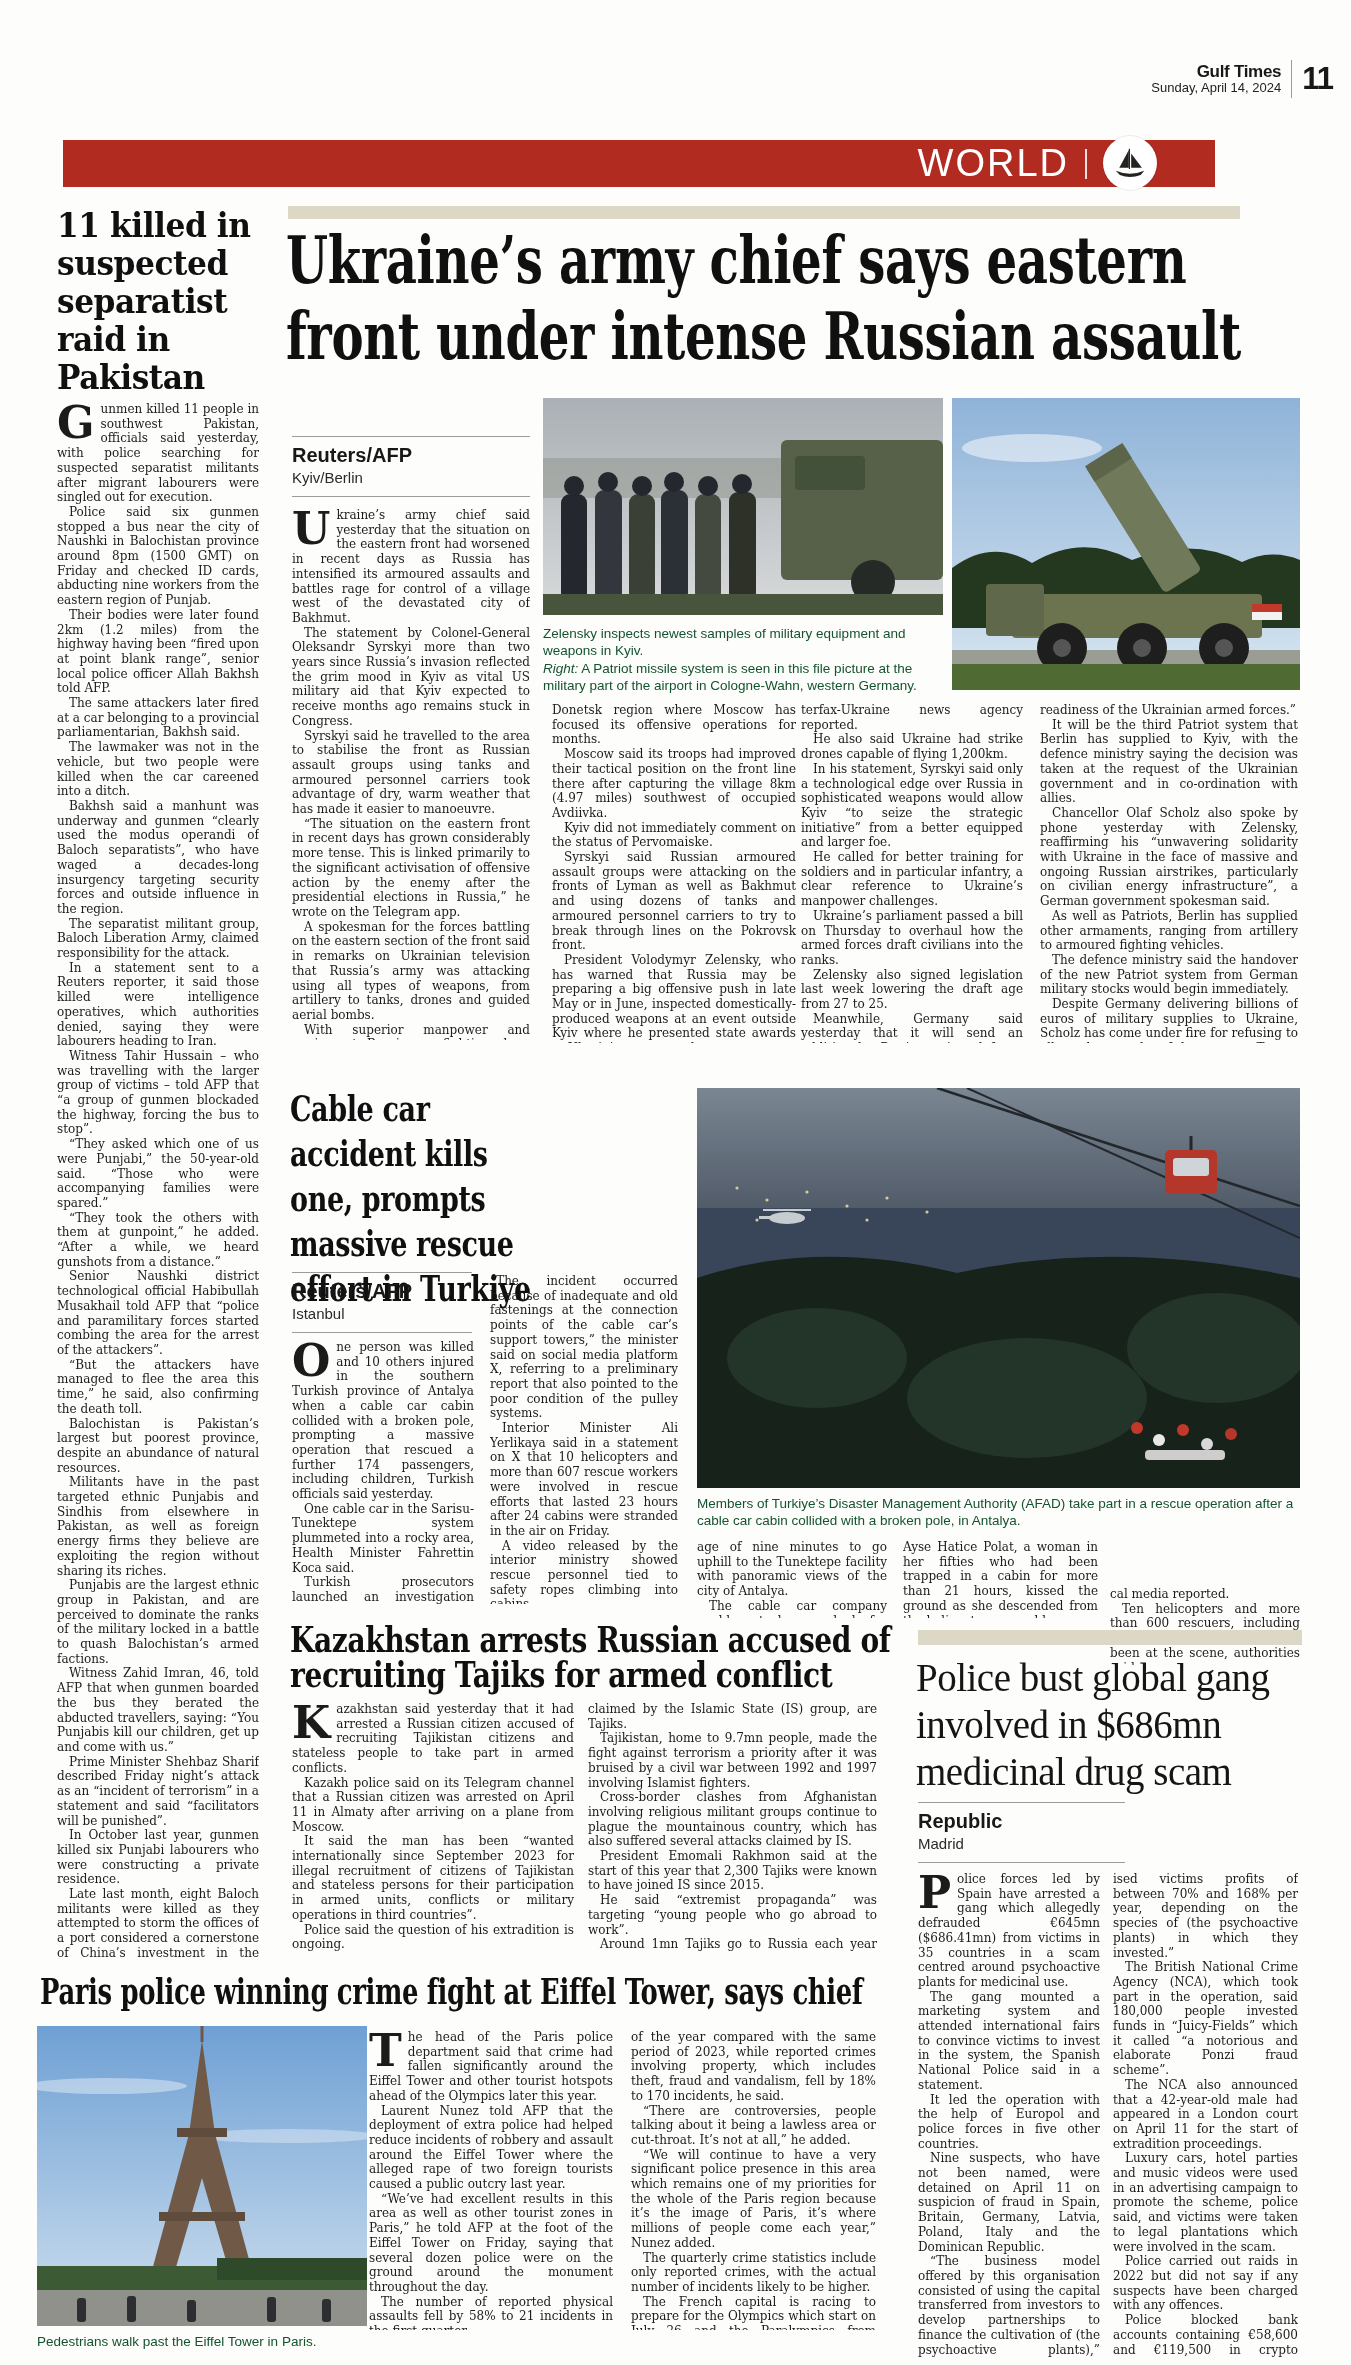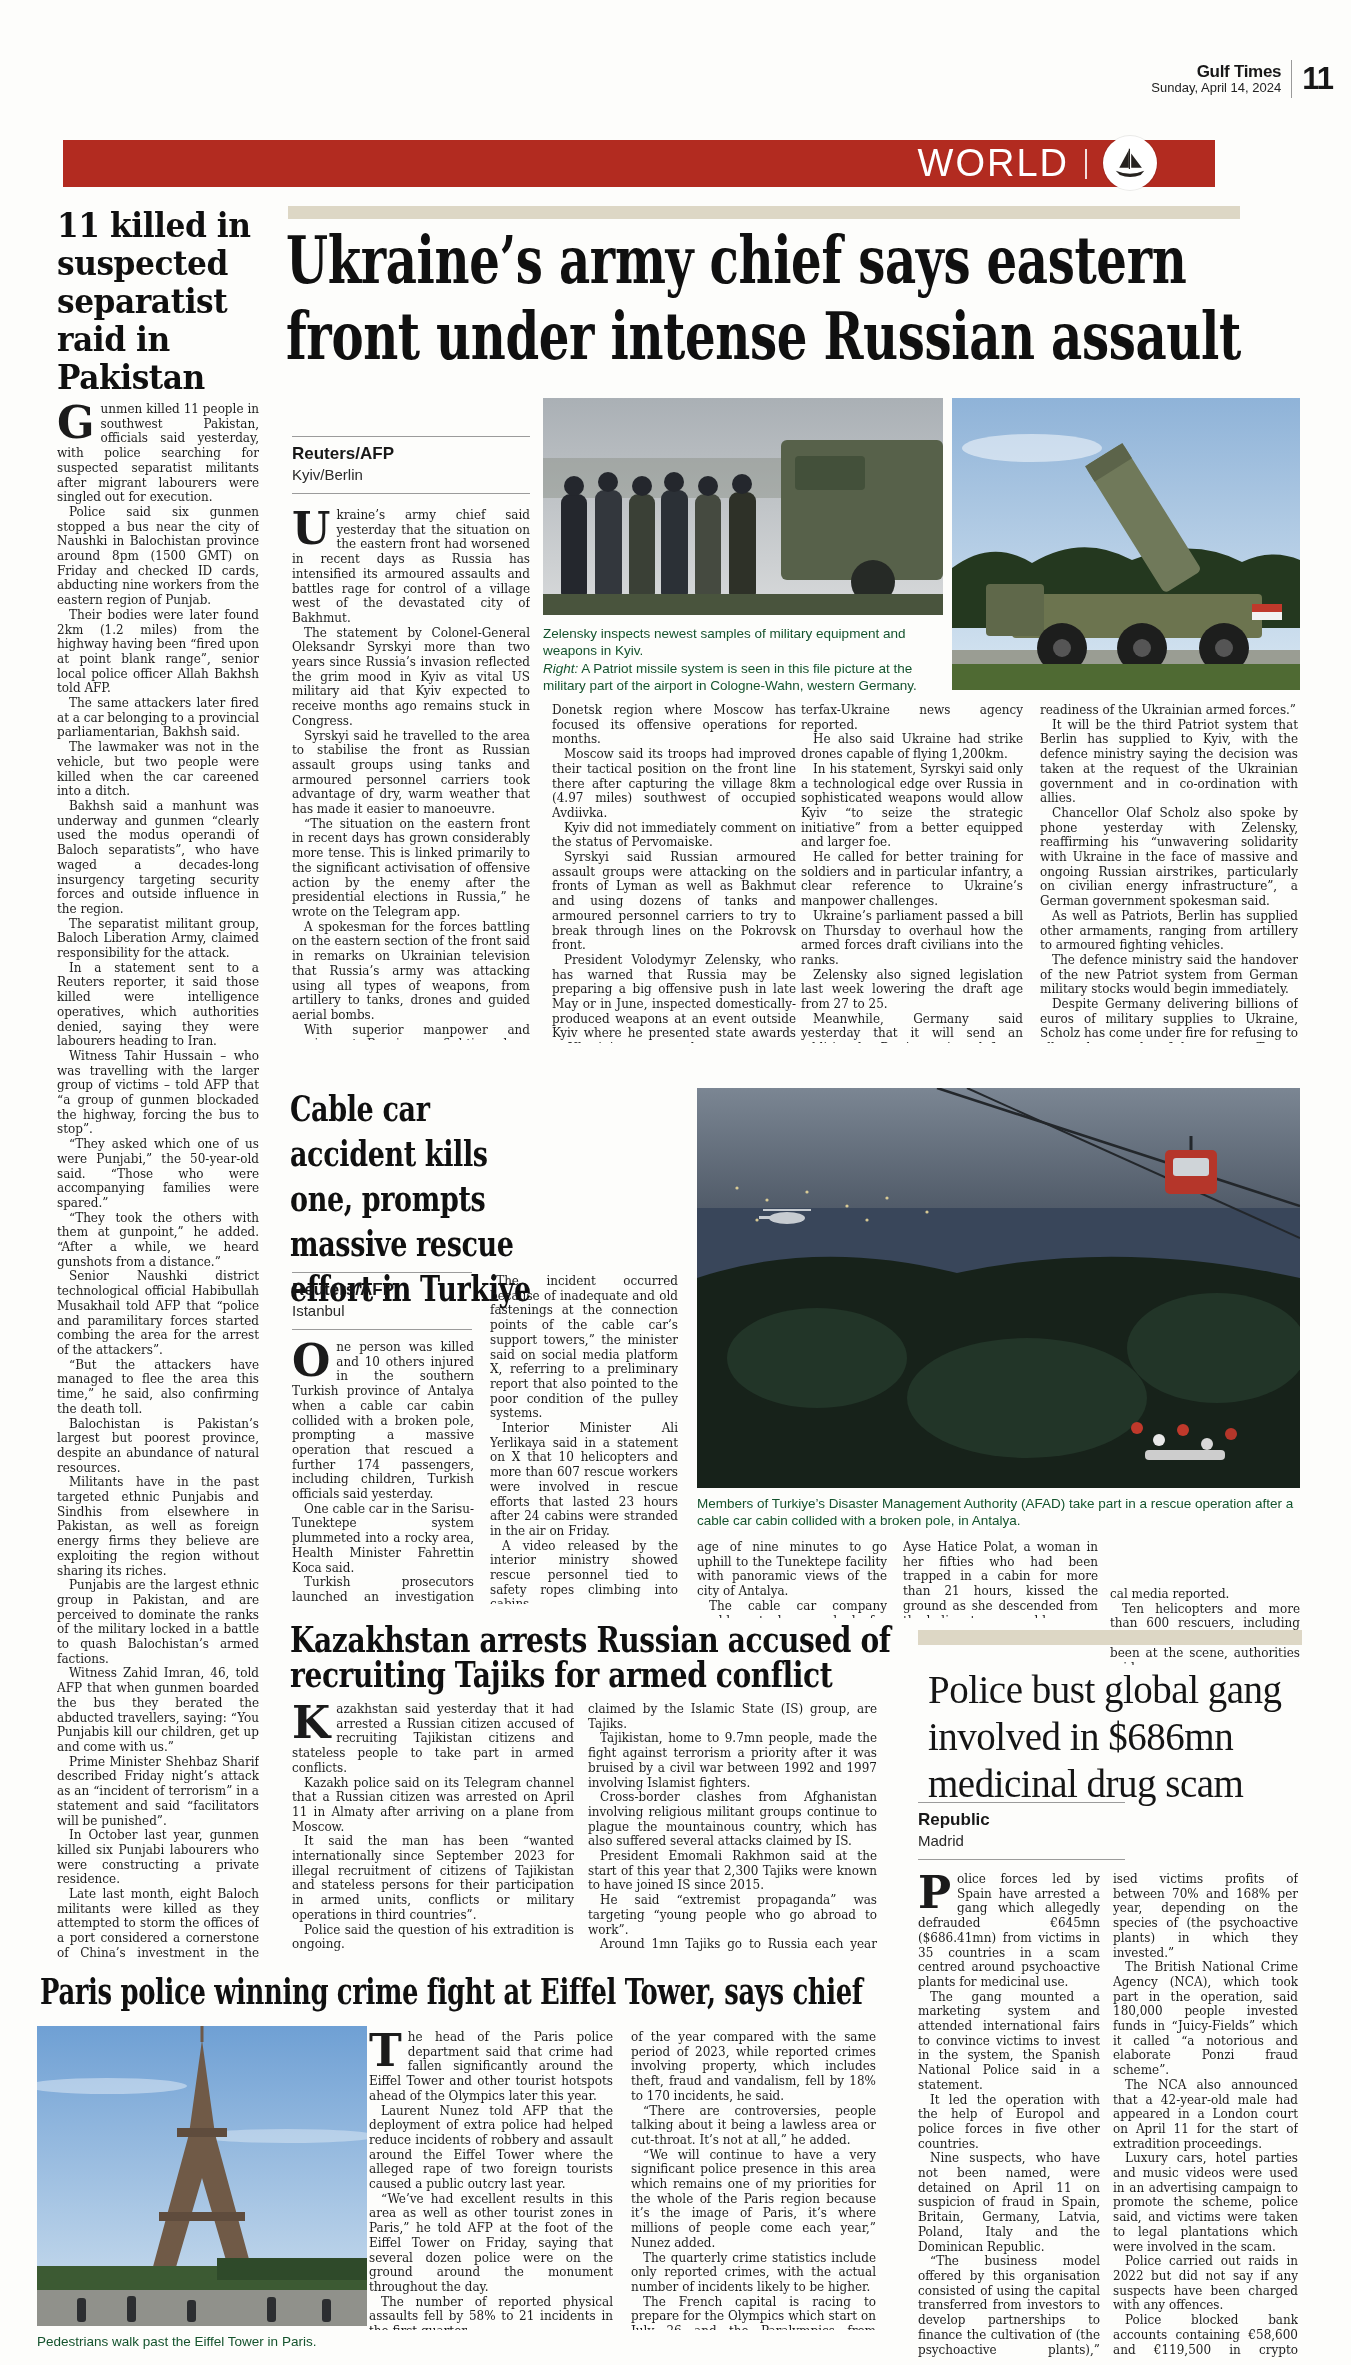--- a/index.html
+++ b/index.html
@@ -19,26 +19,26 @@
           background:var(--banner_red,#b22b20);}
   .banner-inner{position:absolute;right:58px;top:0;height:47px;display:flex;align-items:center;gap:16px;}
   .world{color:#fff;font-family:"Liberation Sans", sans-serif;font-size:38px;letter-spacing:2px;
          font-weight:400;line-height:47px;}
   .banner-div{width:2px;height:30px;background:rgba(255,255,255,.85);}
   .banner-logo{width:54px;height:54px;border-radius:50%;background:#fff;display:flex;
                align-items:center;justify-content:center;margin-top:-2px;box-shadow:0 0 0 1px rgba(0,0,0,.08);}
   
   .slab{font-family:"DejaVu Serif", serif;font-weight:700;color:#101010;letter-spacing:-0.5px;
         transform-origin:left top;margin:0;}
-  .serif-light{font-family:"Liberation Serif", serif;font-weight:400;color:#151515;margin:12px;}
+  .serif-light{font-family:"Liberation Serif", serif;font-weight:400;color:#151515;margin:0;}
   .kicker{position:absolute;background:var(--kicker_beige,#ddd7c5);}
   
   .byline{position:absolute;font-family:"Liberation Sans", sans-serif;border-top:1px solid #9b9b9b;
           border-bottom:1px solid #9b9b9b;padding:7px 0 10px;}
-  .byline .agency{font-weight:700;font-size:17px;line-height:1.15;}
+  .byline .agency{font-weight:700;font-size:20px;line-height:1.15;}
   .byline .place{font-size:15px;color:#2a2a2a;margin-top:2px;}
   
   .body{position:absolute;font-size:12px;line-height:14.7px;text-align:justify;overflow:hidden;color:#1b1b1b;}
   .body p{margin:0;text-indent:12px;}
   .body p:first-child{text-indent:0;}
   .dropcap{float:left;font-family:"DejaVu Serif", serif;font-weight:700;font-size:44px;
            line-height:35px;padding:3px 6px 0 0;}
   
   .caption{position:absolute;font-family:Liberation Sans, sans-serif;font-size:13.5px;
            line-height:16.5px;color:#14532d;}

